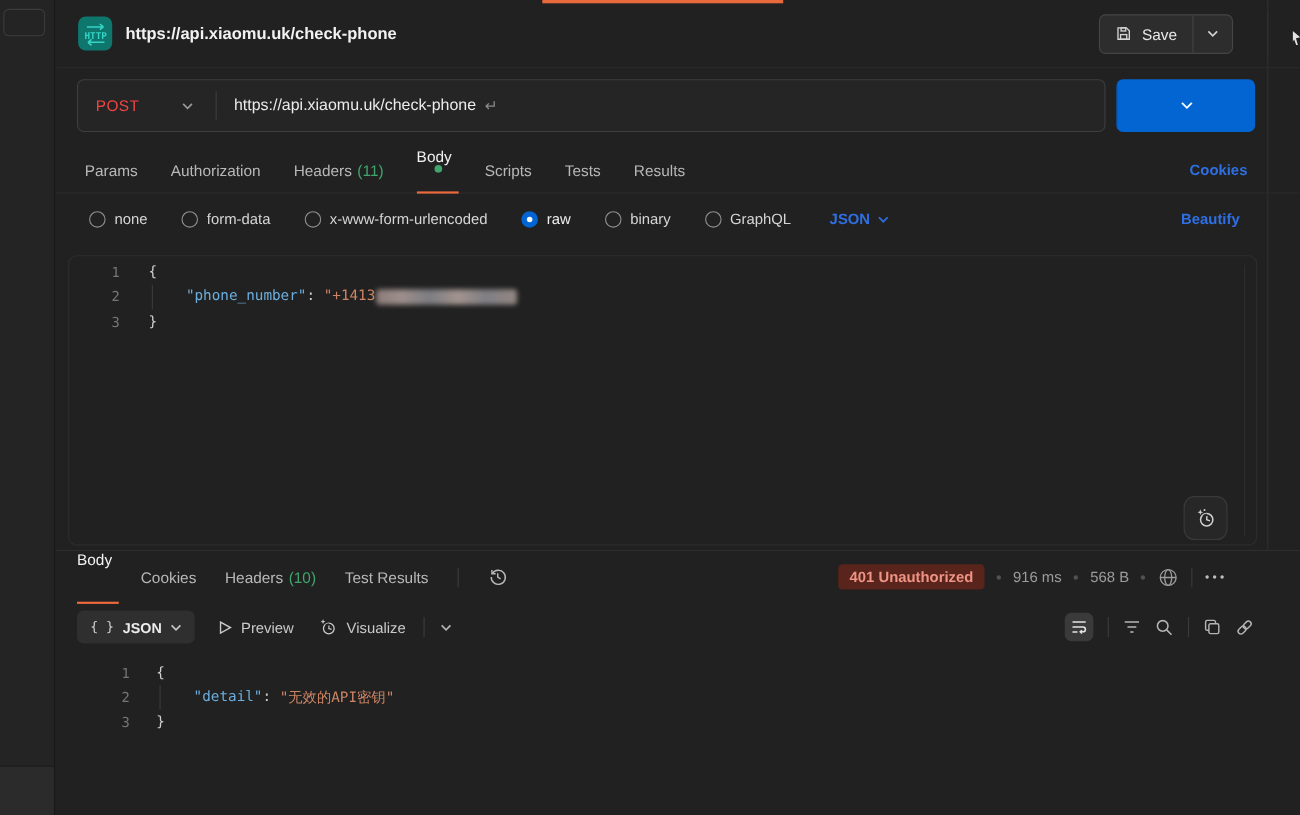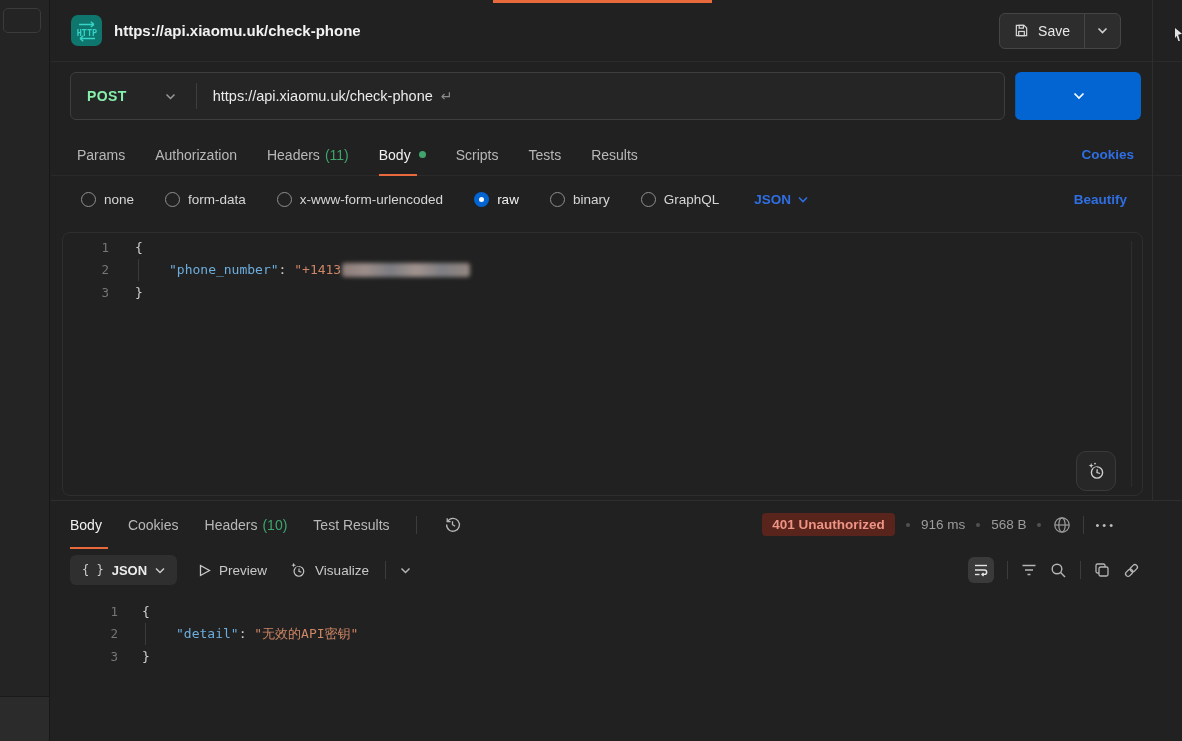--- a/index.html
+++ b/index.html
@@ -28,39 +28,39 @@
   .save-split { width:1px; height:100%; background:#454545; }
   .save-chev { width:35px; height:100%; display:flex; align-items:center; justify-content:center; color:#cfcfcf; }
   .cursor-artifact { position:absolute; left:1175px; top:28px; width:7px; height:13px; background:#e3e3e3;
                      clip-path:polygon(0 0,100% 45%,45% 52%,70% 100%,48% 100%,22% 60%,0 78%); }
   .topbar-divider { position:absolute; left:1152px; top:12px; width:1px; height:38px; background:#3a3a3a; }
 
   
   .url-box { position:absolute; left:70px; top:72px; width:935px; height:48px;
              border:1px solid #3e3e3e; border-radius:6px; background:#252525;
              display:flex; align-items:center; padding:0 16px; }
-  .method { font-size:14px; font-weight:bold; letter-spacing:.4px; color:#86efac; }
+  .method { font-size:14px; font-weight:normal; letter-spacing:.4px; color:#ef4444; }
   .method-chev { margin-left:38px; color:#9a9a9a; display:flex; }
   .url-vline { width:1px; height:26px; background:#3e3e3e; margin:0 16px 0 20px; }
   .url-text { font-size:14.5px; color:#ebebeb; }
   .ret-sym { font-size:14px; color:#8b8b8b; margin-left:8px; }
   .send-btn { position:absolute; left:1015px; top:72px; width:126px; height:48px;
               border-radius:6px; background:#0265d2; display:flex; overflow:hidden; }
   .send-main { width:88px; display:flex; align-items:center; justify-content:center;
                color:#fff; font-size:15px; font-weight:bold; }
   .send-split { width:1px; background:#0b57ad; }
   .send-chev { flex:1; display:flex; align-items:center; justify-content:center; color:#fff; }
 
   
   .req-tabs { position:absolute; left:51px; top:134px; width:1131px; height:42px;
               border-bottom:1px solid #2a2a2a; display:flex; align-items:center;
               padding-left:26px; gap:30px; font-size:14px; color:#b8b8b8; }
   .tab { position:relative; height:100%; display:flex; align-items:center; cursor:default; }
   .tab .cnt { color:#3fa56d; margin-left:5px; }
-  .tab.active { color:#f1f1f1; }
+  .tab.active { color:#f1f1f1;flex-direction:column; }
   .tab.active .underline { position:absolute; left:0; bottom:-1px; width:38px; height:2px; background:#e8693c; }
   .green-dot { width:7px; height:7px; border-radius:50%; background:#3fa56d; margin-left:8px; }
   .cookies-link { margin-left:auto; margin-right:48px; color:#2f6fe4; font-weight:bold; font-size:13.5px; }
 
   
   .modes { position:absolute; left:51px; top:178px; width:1131px; height:42px;
            display:flex; align-items:center; padding-left:30px; gap:31px;
            font-size:13.5px; color:#d6d6d6; }
   .mode { display:flex; align-items:center; gap:8px; }
   .radio { width:15px; height:15px; border-radius:50%; border:1.5px solid #8f8f8f; }

